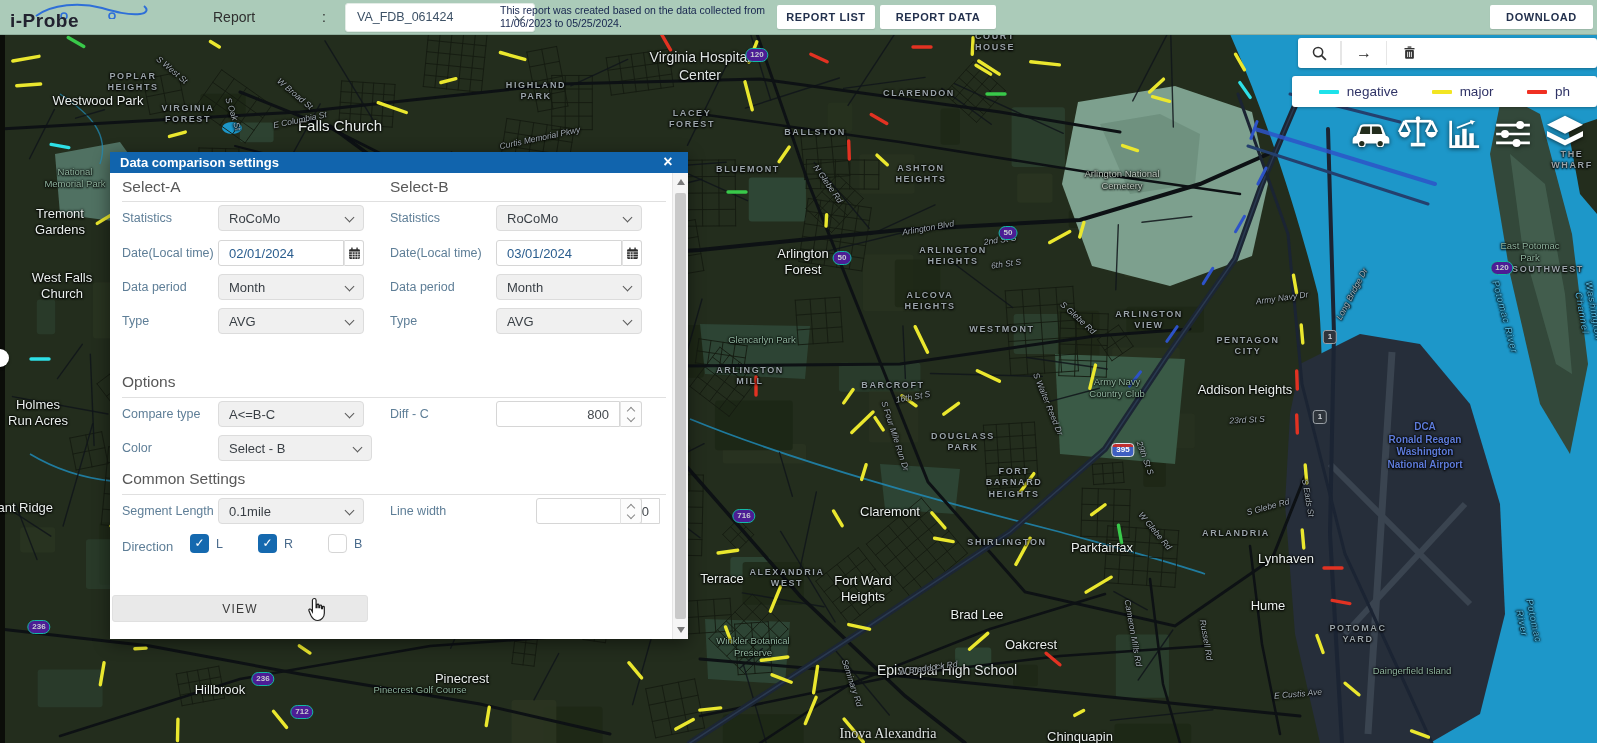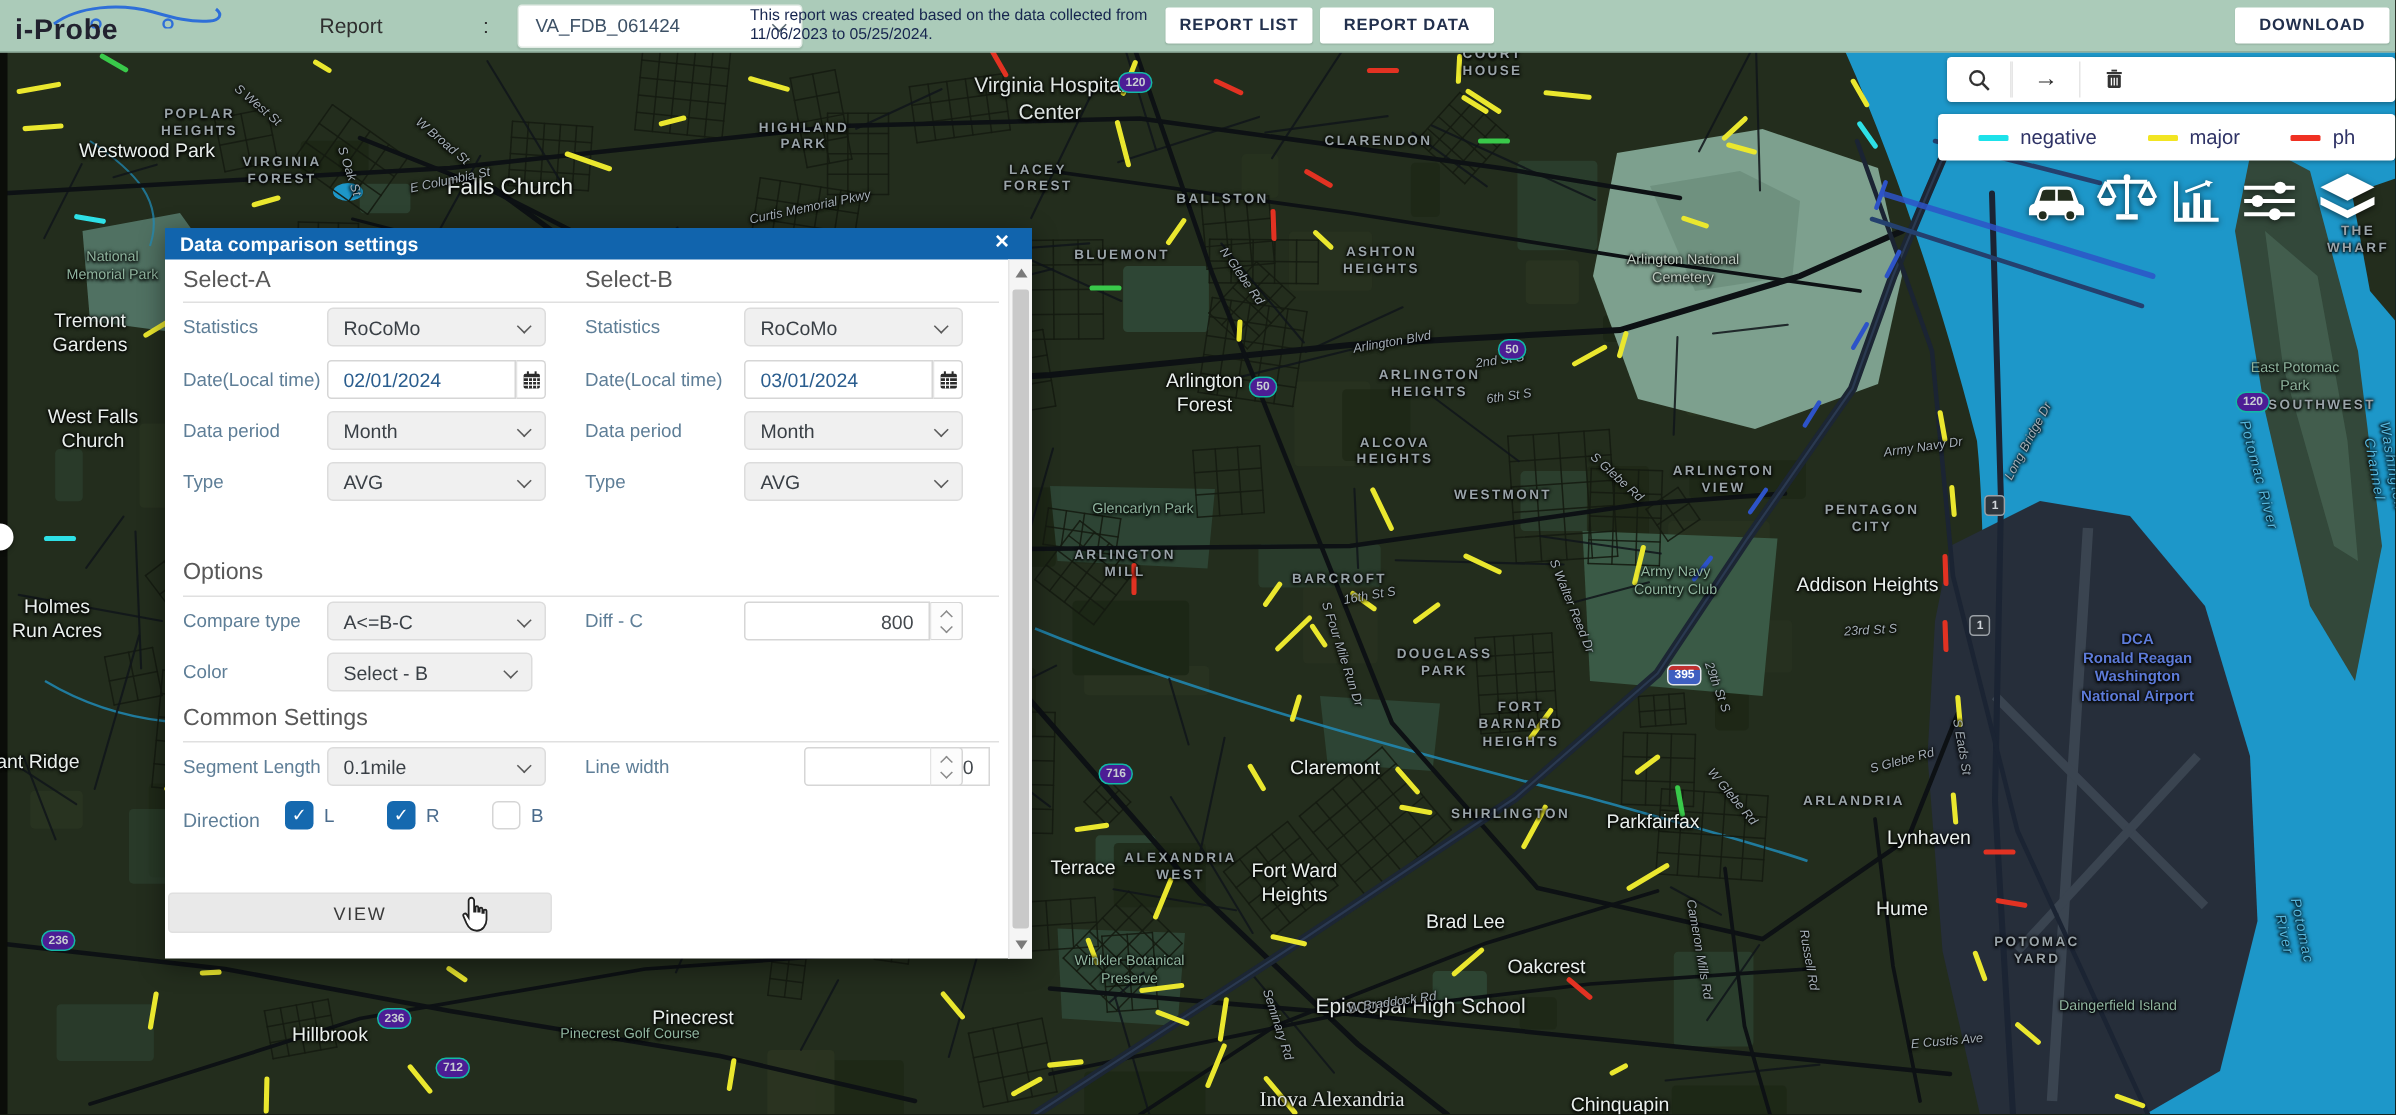--- a/index.html
+++ b/index.html
@@ -1281,21 +1281,21 @@
     <div class="dlg-label" style="left:280px;top:255px">Diff - C</div>
     <div class="inp num" style="left:386px;top:249px;width:124px">
       <span class="nval">800</span>
     </div>
     <div class="spin" style="left:510px;top:249px">
         <span class="up"></span>
         <span class="dn"></span>
       </div>
 
     <div class="dlg-label" style="left:12px;top:289px">Color</div>
-    <div class="sel" style="left:108px;top:283px;width:137px">
+    <div class="sel" style="left:108px;top:283px;width:154px">
       <span class="val">Select - B</span>
         <span class="chev"></span>
     </div>
 
     <div class="dlg-h2" style="left:12px;top:318px">Common Settings</div>
     <div class="dlg-hr" style="top:342px"></div>
 
     <div class="dlg-label" style="left:12px;top:352px">Segment Length</div>
     <div class="sel" style="left:108px;top:346px;width:146px">
       <span class="val">0.1mile</span>

